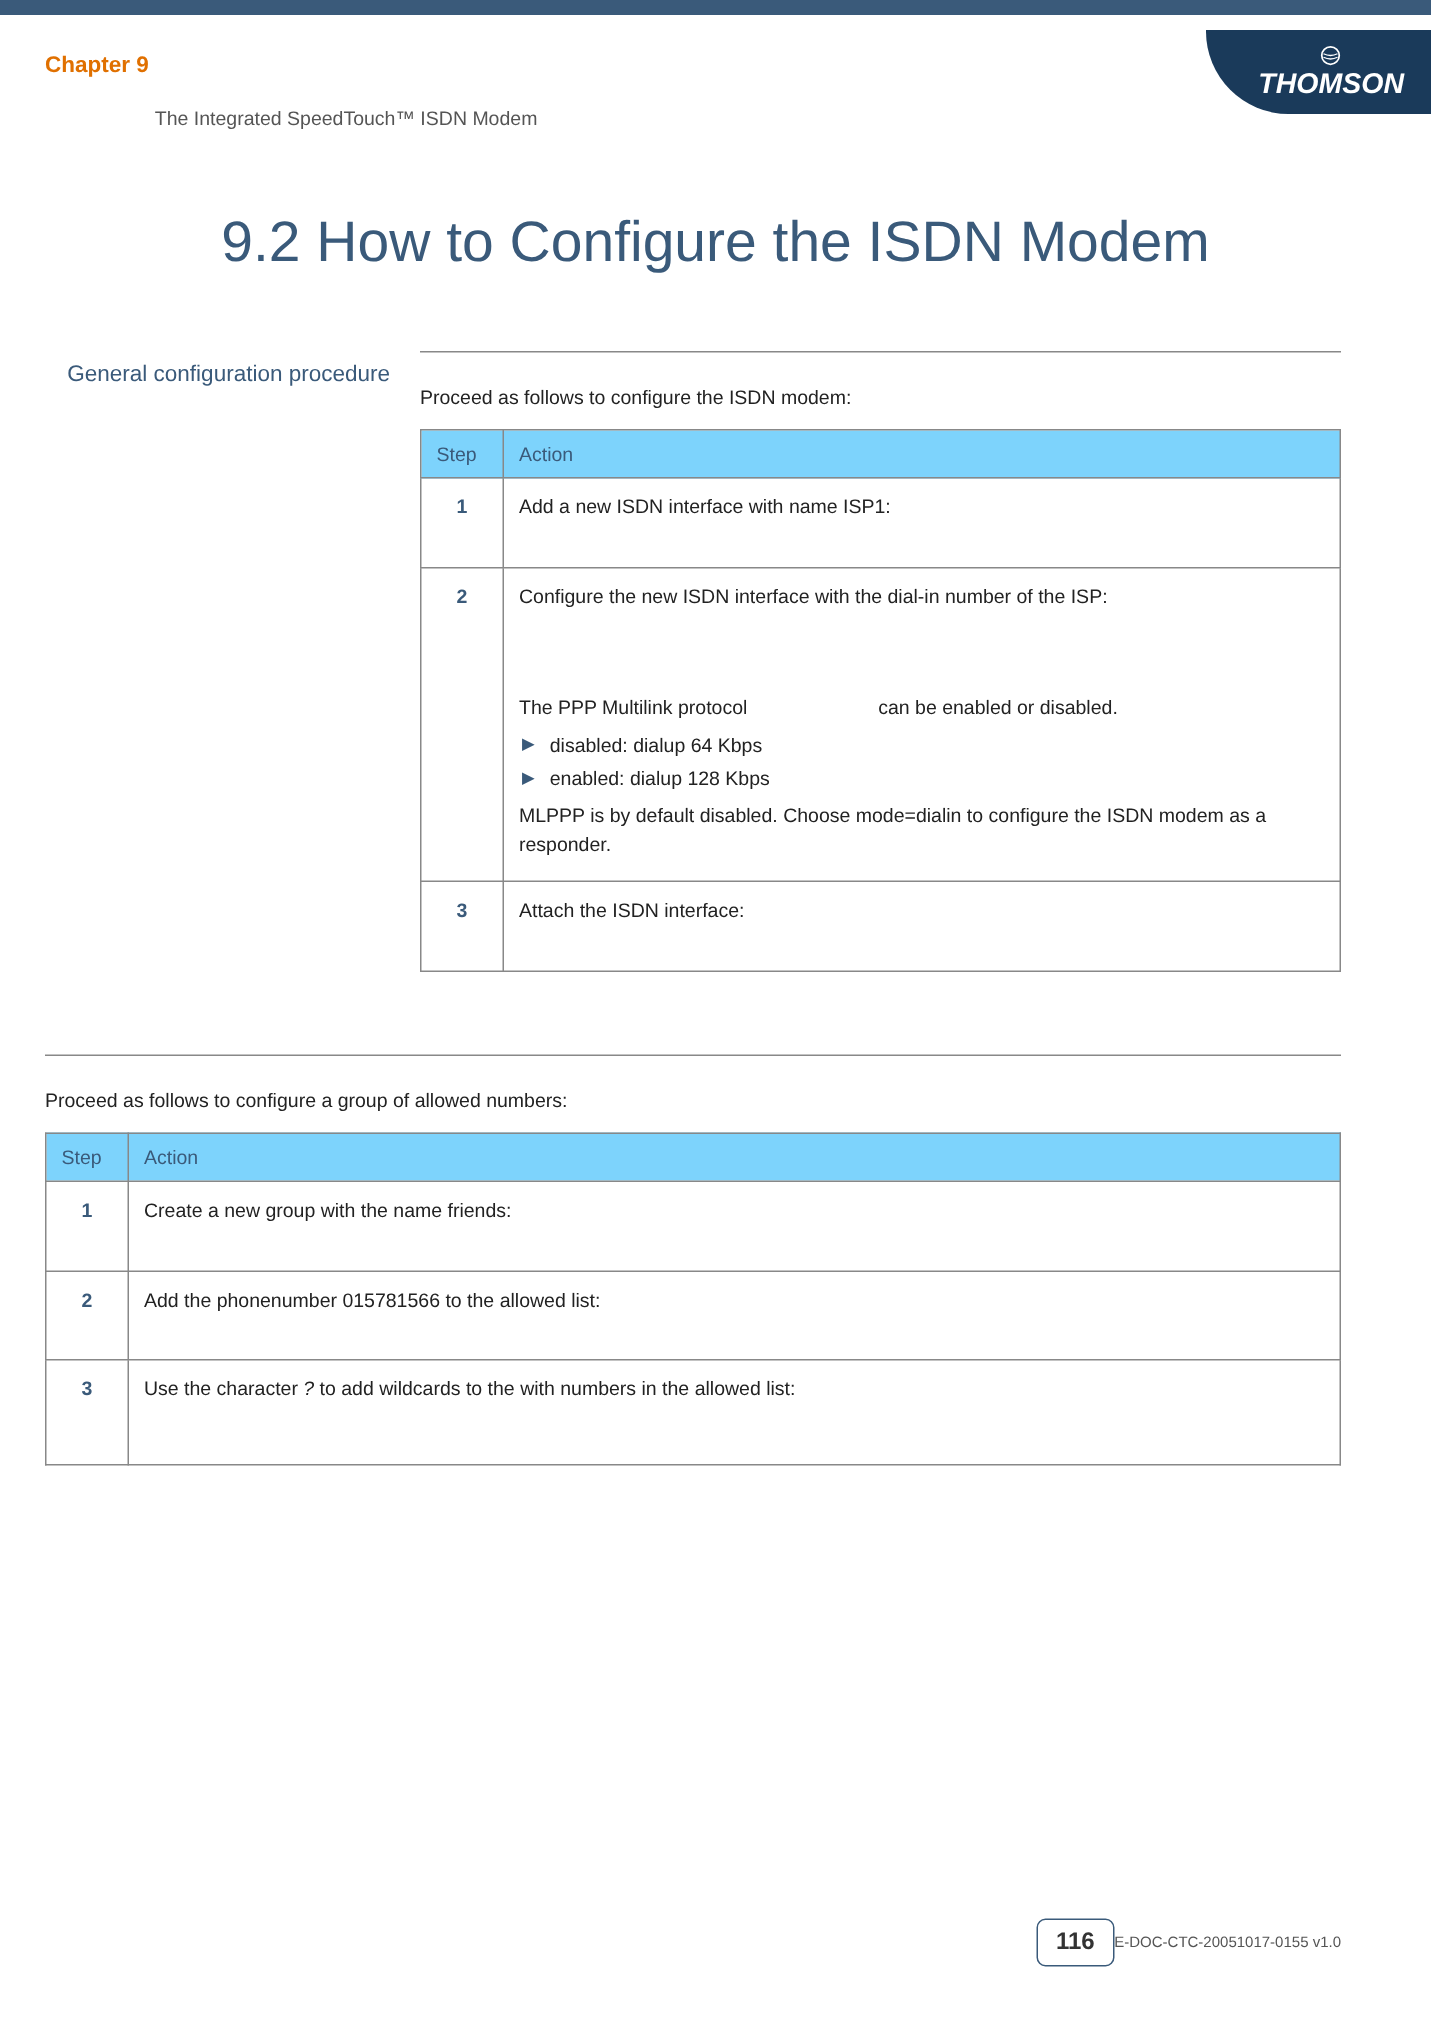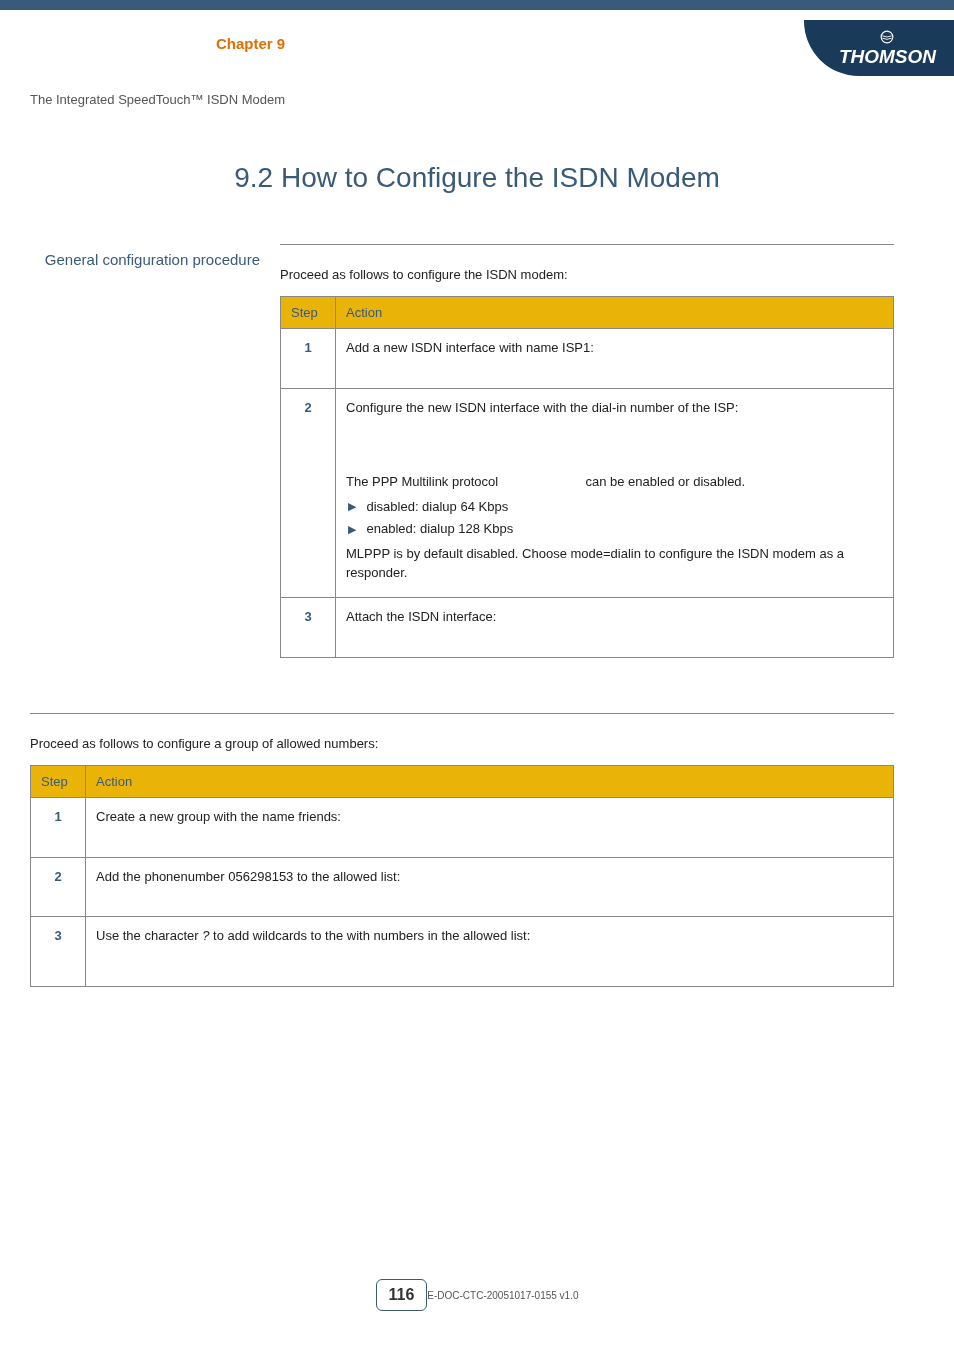--- a/index.html
+++ b/index.html
@@ -16,23 +16,22 @@
     }
     .header {
       display: flex;
       justify-content: space-between;
       align-items: flex-start;
       padding: 25px 30px 15px 30px;
       position: relative;
     }
     .header-left {
       display: flex;
-      flex-direction: column;
+      flex-direction: row;
       gap: 4px;
-      align-items: flex-end;
     }
     .chapter-label {
       color: #e07000;
       font-weight: bold;
       font-size: 15px;
     }
     .chapter-title {
       color: #555;
       font-size: 13px;
       margin-top: 36px;
@@ -53,21 +52,21 @@
       align-items: center;
       gap: 2px;
     }
     .thomson-icon {
       width: 14px;
       height: 14px;
       fill: white;
     }
     .section-title {
       color: #3a5a7a;
-      font-size: 28px;
+      font-size: 38px;
       font-weight: normal;
       text-align: center;
       margin: 40px 0 50px 0;
     }
     .content {
       padding: 0 60px 0 30px;
     }
     .block {
       display: flex;
       gap: 20px;
@@ -96,21 +95,21 @@
       width: 100%;
       border-collapse: collapse;
       font-size: 13px;
     }
     th {
       border: 1px solid #888;
       padding: 8px 10px;
       text-align: left;
       color: #3a5a7a;
       font-weight: normal;
-      background: #eab308;
+      background: #7dd3fc;
     }
     td {
       border: 1px solid #888;
       padding: 10px 10px 30px 10px;
       vertical-align: top;
       color: #222;
       line-height: 1.45;
     }
     td.step-cell {
       color: #3a5a7a;
@@ -138,21 +137,21 @@
       margin-bottom: 14px;
     }
     .footer {
       position: absolute;
       bottom: 40px;
       left: 0;
       right: 0;
       padding: 0 60px;
       display: flex;
       align-items: center;
-      justify-content: center;
+      justify-content: flex-end;
     }
     .page-num-box {
       border: 1px solid #3a5a7a;
       border-radius: 6px;
       padding: 6px 12px;
       color: #333;
       font-weight: bold;
       font-size: 16px;
     }
     .speedtouch-logo {
@@ -261,21 +260,21 @@
             <th>Action</th>
           </tr>
         </thead>
         <tbody>
           <tr>
             <td class="step-cell">1</td>
             <td>Create a new group with the name friends:</td>
           </tr>
           <tr>
             <td class="step-cell">2</td>
-            <td>Add the phonenumber 056298153 to the allowed list:</td>
+            <td>Add the phonenumber 015781566 to the allowed list:</td>
           </tr>
           <tr>
             <td class="step-cell">3</td>
             <td style="padding-bottom:40px">
               <span>Use the character </span><span class="italic">?</span><span> to add wildcards to the with numbers in the allowed list:</span>
             </td>
           </tr>
         </tbody>
       </table>
     </div>

